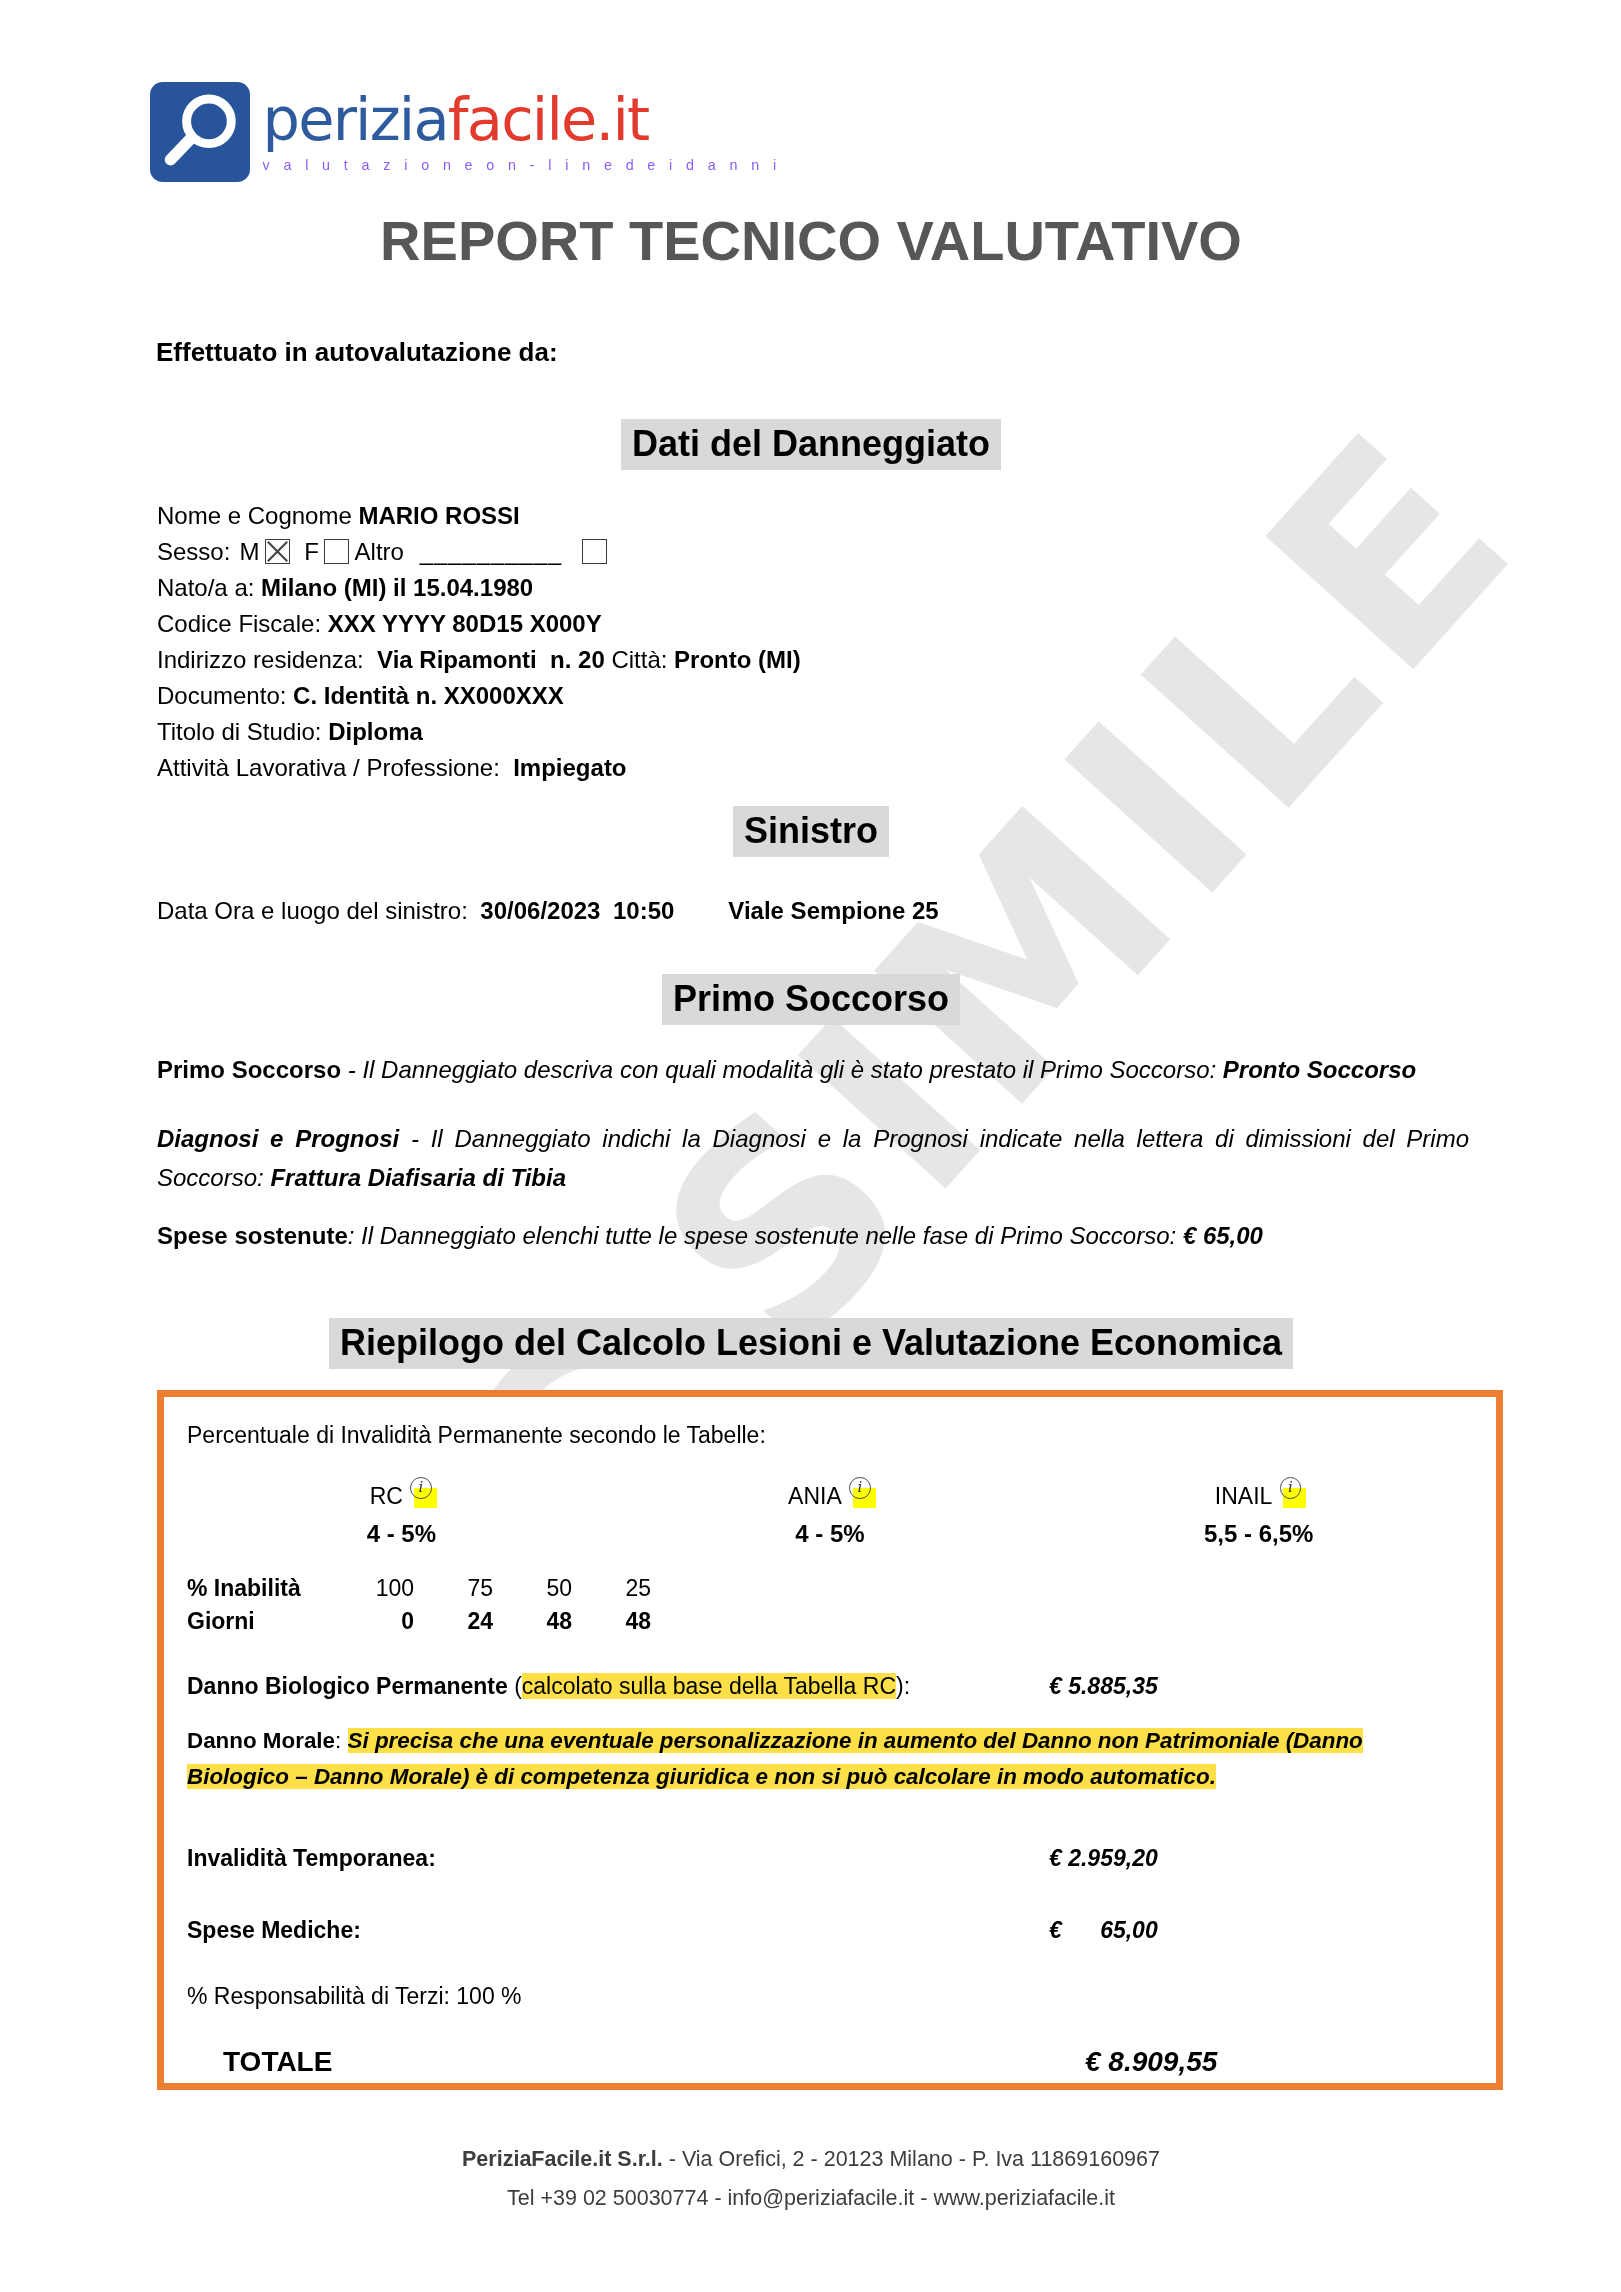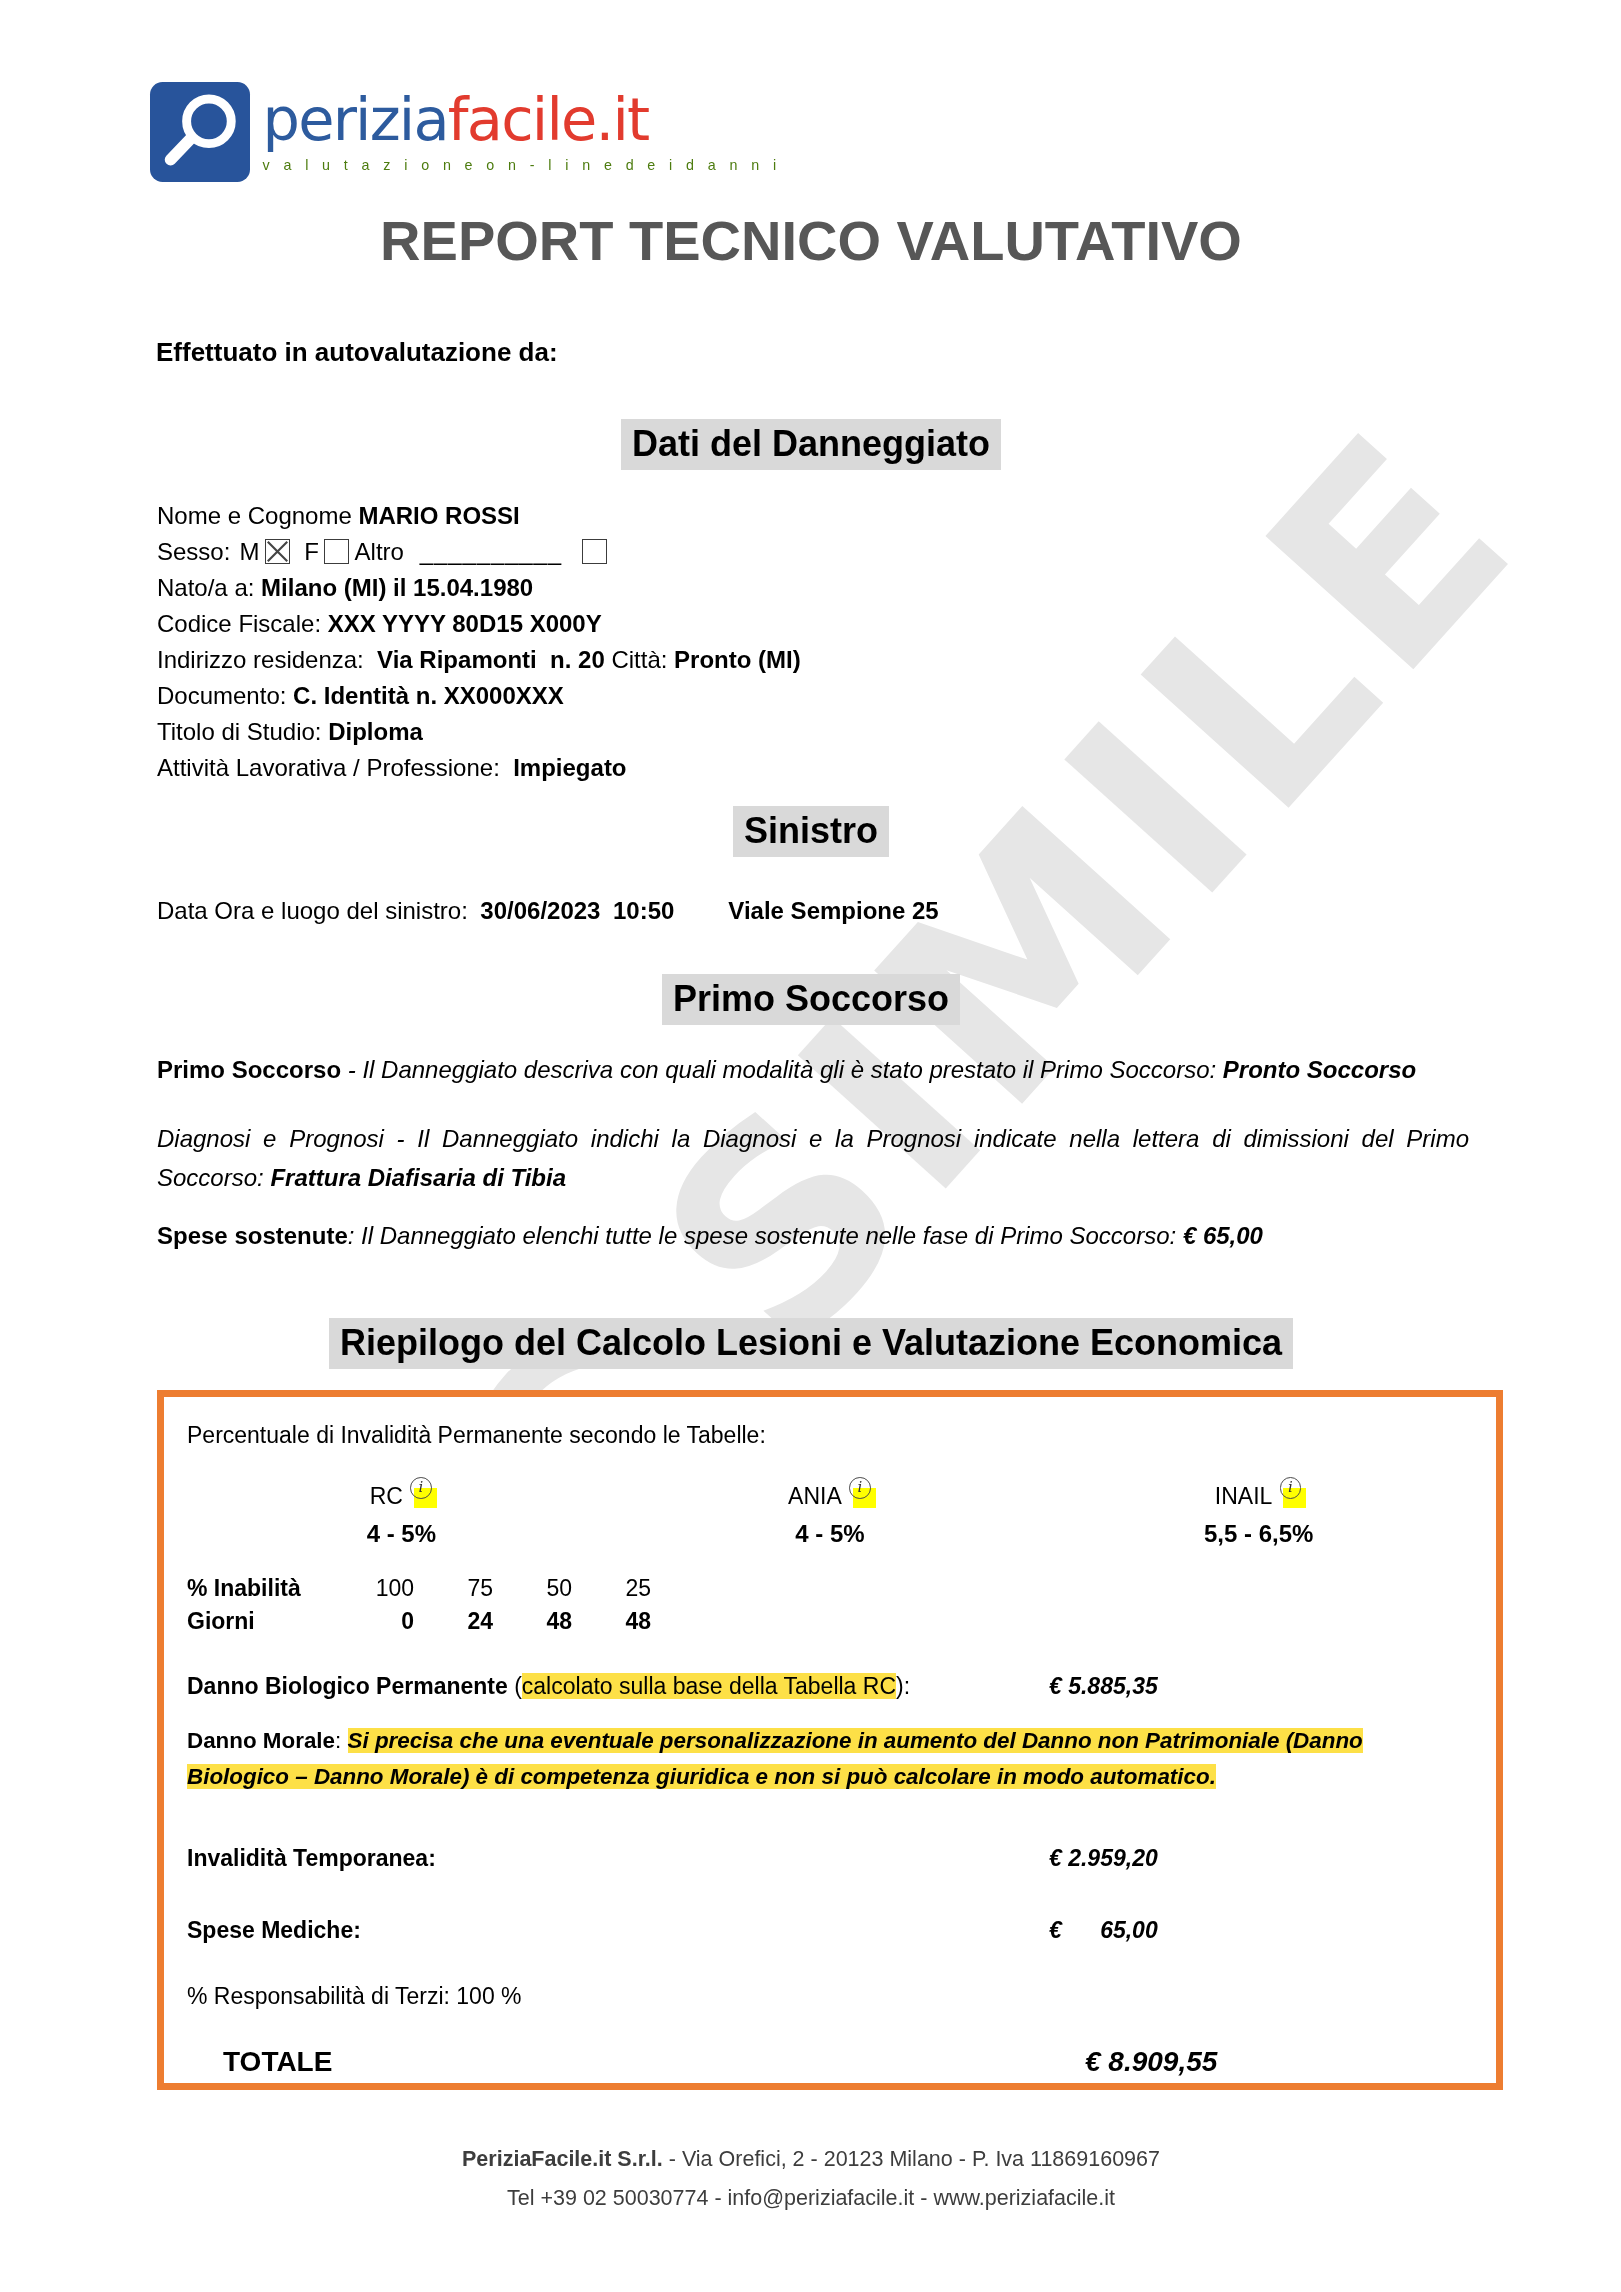--- a/index.html
+++ b/index.html
@@ -18,21 +18,21 @@
   
   .logo { position:absolute; left:150px; top:82px; display:flex; align-items:flex-start; }
   .logo-icon {
     width:100px; height:100px; background:#28549b; border-radius:12.5px;
     display:flex; align-items:center; justify-content:center; flex:0 0 auto;
   }
   .logo-text { margin-left:12.5px; }
   .logo-word { font-family:"DejaVu Sans", sans-serif; font-size:59px; line-height:75px; letter-spacing:-1.8px; }
   .logo-blue { color:#2d5b9e; }
   .logo-red  { color:#e23b2e; }
-  .logo-tag  { font-size:14.3px; color:#4d7c0f; letter-spacing:4.9px; margin-top:0px; }
+  .logo-tag  { font-size:14.3px; color:#8b5cf6; letter-spacing:4.9px; margin-top:0px; }
   
   .doc-title {
     position:absolute; left:0; top:208px; width:100%; text-align:center;
     font-size:56px; font-weight:bold; color:#575757; letter-spacing:0px;
   }
   .intro { position:absolute; left:156px; top:337px; font-size:26px; font-weight:bold; }
   
   .sec-head { position:absolute; width:100%; text-align:center; }
   .sec-head > span {
     display:inline-block; background:#d9d9d9; padding:3.6px 10.7px 5.4px 10.7px;
@@ -48,21 +48,21 @@
   .cb svg { position:absolute; left:0; top:0; }
   .blank { letter-spacing:0.9px; }
   .gap-s { margin-left:9px; } .gap-m { margin-left:19.7px; }
   
   .sinistro-line { position:absolute; left:157px; top:897px; font-size:24px; }
   .sinistro-line b { margin-left:12.5px; }
   .sinistro-line b.place { margin-left:54px; }
   
   .para { position:absolute; left:157px; width:1312px; font-size:24px; line-height:39px; font-style:italic; }
   .para .lead { font-style:normal; font-weight:bold; }
-  .para .lead-i { font-weight:normal; }
+  .para .lead-i { font-weight:bold; }
   .para .strong { font-weight:bold; }
   .just { text-align:justify; }
   
   .box {
     position:absolute; left:157px; top:1390px; width:1286px; height:686px;
     border:7.2px solid #ed7d31; background:#fff; padding:0 23px;
     font-size:23px;
   }
   .box-intro { margin-top:25px; font-size:23px; }
   .cols { display:flex; margin-top:30px; }

